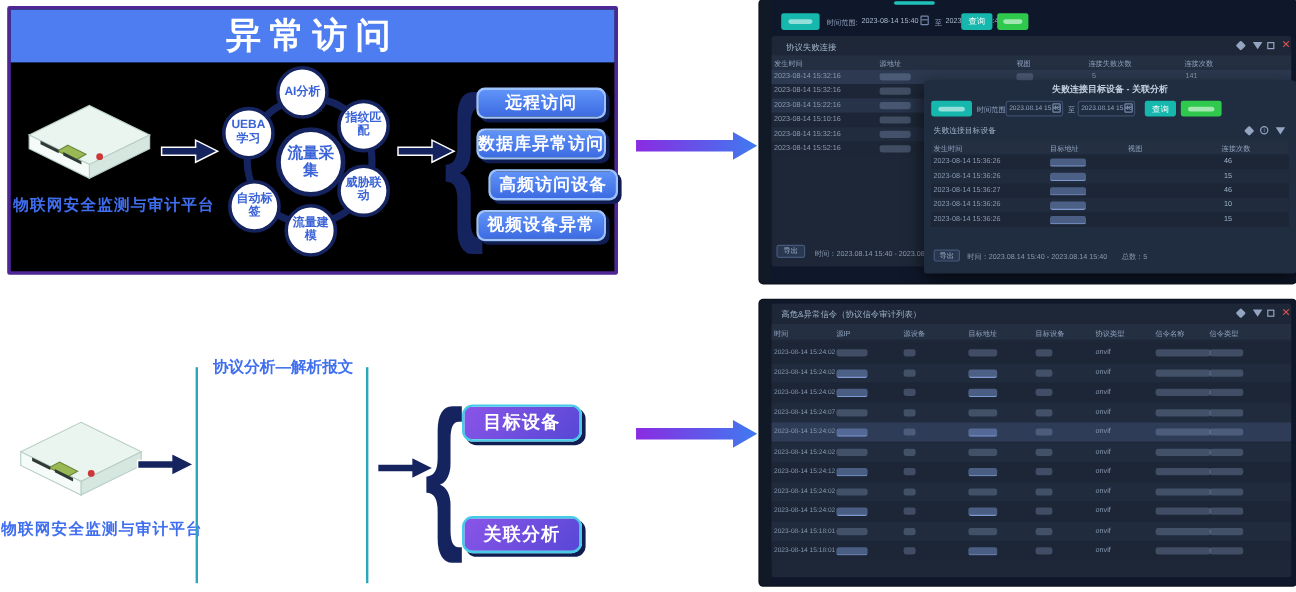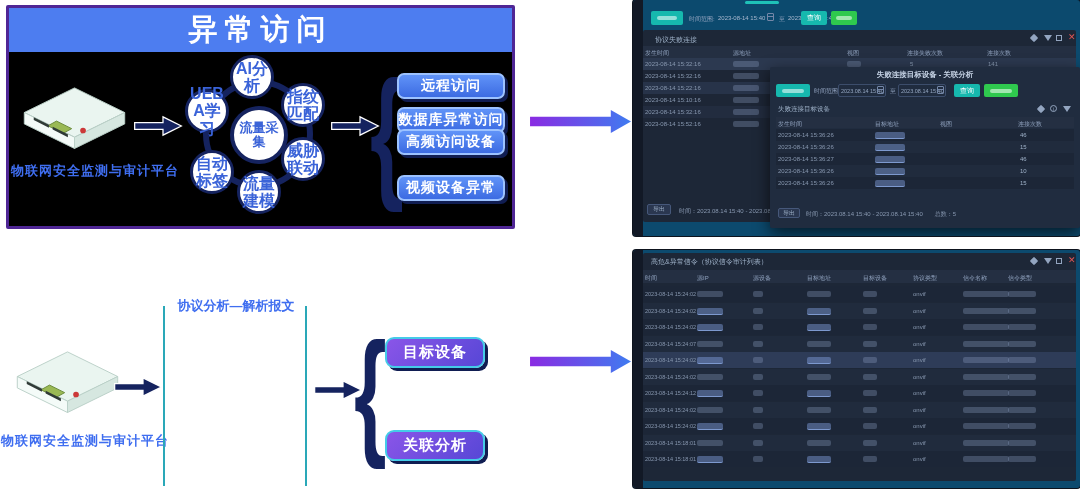--- a/index.html
+++ b/index.html
@@ -4,30 +4,30 @@
 <style>
   html,body{margin:0;padding:0;background:#fff;font-family:"Liberation Sans","DejaVu Sans",sans-serif;}
   #canvas{position:relative;width:1080px;height:493px;background:#ffffff;overflow:hidden;}
   .abs{position:absolute;}
   
   .fpanel{position:absolute;background:#000;border:3px solid #4f2695;border-radius:2px;box-sizing:border-box;}
   .fheader{position:absolute;left:0;top:0;right:0;height:44px;background:#4d7df0;display:flex;align-items:center;justify-content:center;}
   .fheader span{color:#fff;font-size:29px;font-weight:bold;letter-spacing:7px;}
   .devlabel{position:absolute;color:#3f6ef0;font-weight:bold;font-size:13px;text-align:center;letter-spacing:1px;filter:blur(.45px);white-space:nowrap;}
   .ring{position:absolute;border:6px solid #15235f;border-radius:50%;box-sizing:border-box;}
-  .bubble{position:absolute;width:44px;height:44px;background:#fff;border:3px solid #15235f;border-radius:50%;display:flex;align-items:center;justify-content:center;text-align:center;color:#3a63d8;font-weight:bold;font-size:16px;line-height:1.08;word-break:break-all;padding:2px;box-sizing:border-box;}
+  .bubble{position:absolute;width:44px;height:44px;background:#fff;border:3px solid #15235f;border-radius:50%;display:flex;align-items:center;justify-content:center;text-align:center;color:#3a63d8;font-weight:bold;font-size:10px;line-height:1.08;word-break:break-all;padding:2px;box-sizing:border-box;}
   .bubble.center{width:58px;height:58px;border-width:4px;font-size:13px;}
   .obox1{position:absolute;left:397px;width:108px;height:26px;background:linear-gradient(180deg,#6093f8,#3c6be2);border:2px solid #9cc2ff;border-radius:7px;box-shadow:3px 3px 0 #101d52;color:#fff;font-weight:bold;font-size:14px;display:flex;align-items:center;justify-content:center;letter-spacing:1px;box-sizing:border-box;white-space:nowrap;}
   .obox2{position:absolute;left:385px;width:100px;height:31px;background:linear-gradient(135deg,#8a55e8,#5747d6);border:2px solid #45cbe8;border-radius:9px;box-shadow:3px 3px 0 #101d52;color:#fff;font-weight:bold;font-size:15px;display:flex;align-items:center;justify-content:center;letter-spacing:1px;box-sizing:border-box;white-space:nowrap;}
   .brace{position:absolute;color:#15235f;font-weight:bold;line-height:1;}
   .brace::before{content:"{";display:block;}
   .tealline{position:absolute;width:2px;background:#2aa8b8;}
   .note{position:absolute;color:#3f6ef0;font-weight:bold;font-size:13px;text-align:center;filter:blur(.45px);white-space:nowrap;}
   
-  .shot{position:absolute;background:#0c4a6e;border-radius:3px;overflow:hidden;box-shadow:0 0 0 1px #0d131d;}
+  .shot{position:absolute;background:#0f172a;border-radius:3px;overflow:hidden;box-shadow:0 0 0 1px #0d131d;}
   .strip{position:absolute;left:0;top:0;width:10px;height:100%;background:#121926;}
   .tabline{position:absolute;background:#1fc2b8;height:3px;border-radius:2px;}
   .dpanel{position:absolute;background:#1d2737;border-radius:2px;}
   .ptitle{position:absolute;color:#9fb2c9;font-size:7px;white-space:nowrap;}
   .blurit{filter:blur(.5px);}
   .thead{position:absolute;background:#242f42;}
   .thead span{position:absolute;top:3px;color:#8fa1bd;font-size:6px;white-space:nowrap;filter:blur(.3px);}
   .trow{position:absolute;left:0;font-size:6px;color:#8898b0;}
   .trow span{position:absolute;white-space:nowrap;}
   .redact{position:absolute;height:6px;background:rgba(150,170,205,.30);border-radius:2px;}
@@ -85,21 +85,21 @@
   <div class="bubble center" style="left:230px;top:106px;">流量采集</div>
   <div id="bubbles1"></div>
 
   <svg class="abs" style="left:330px;top:113px;" width="50" height="26" viewBox="0 0 60 26">
     <polygon points="2,9 36,9 36,2 58,13 36,24 36,17 2,17" fill="#15235f" stroke="#ffffff" stroke-width="1.5"></polygon>
   </svg>
   <div class="brace" style="left:370px;top:60px;font-size:145px;transform:scale(.6,1);transform-origin:left top;"></div>
   <div id="outputs1">
       <div class="obox1" style="top: 73px;">远程访问</div>
       <div class="obox1" style="top: 107px;">数据库异常访问</div>
-      <div class="obox1" style="top: 129px;">高频访问设备</div>
+      <div class="obox1" style="top: 141px; margin-left: 10px;">高频访问设备</div>
       <div class="obox1" style="top: 175px;">视频设备异常</div>
     </div>
 
 
   <svg class="abs" style="left:15px;top:350px;" width="105" height="72" viewBox="0 0 110 76">
     <polygon points="55,2 108,28 55,54 2,28" fill="#eaf5f0" stroke="#b9cfc7" stroke-width="1"></polygon>
     <polygon points="108,28 108,40 55,66 55,54" fill="#d6e7e0" stroke="#b9cfc7" stroke-width="1"></polygon>
     <polygon points="2,28 2,40 55,66 55,54" fill="#f4fbf8" stroke="#b9cfc7" stroke-width="1"></polygon>
     <polygon points="36,37 52,45 43,50 27,42" fill="#9ab954" stroke="#6a8a3a" stroke-width="1"></polygon>
     <circle cx="64" cy="47" r="3" fill="#cc3838"></circle>

